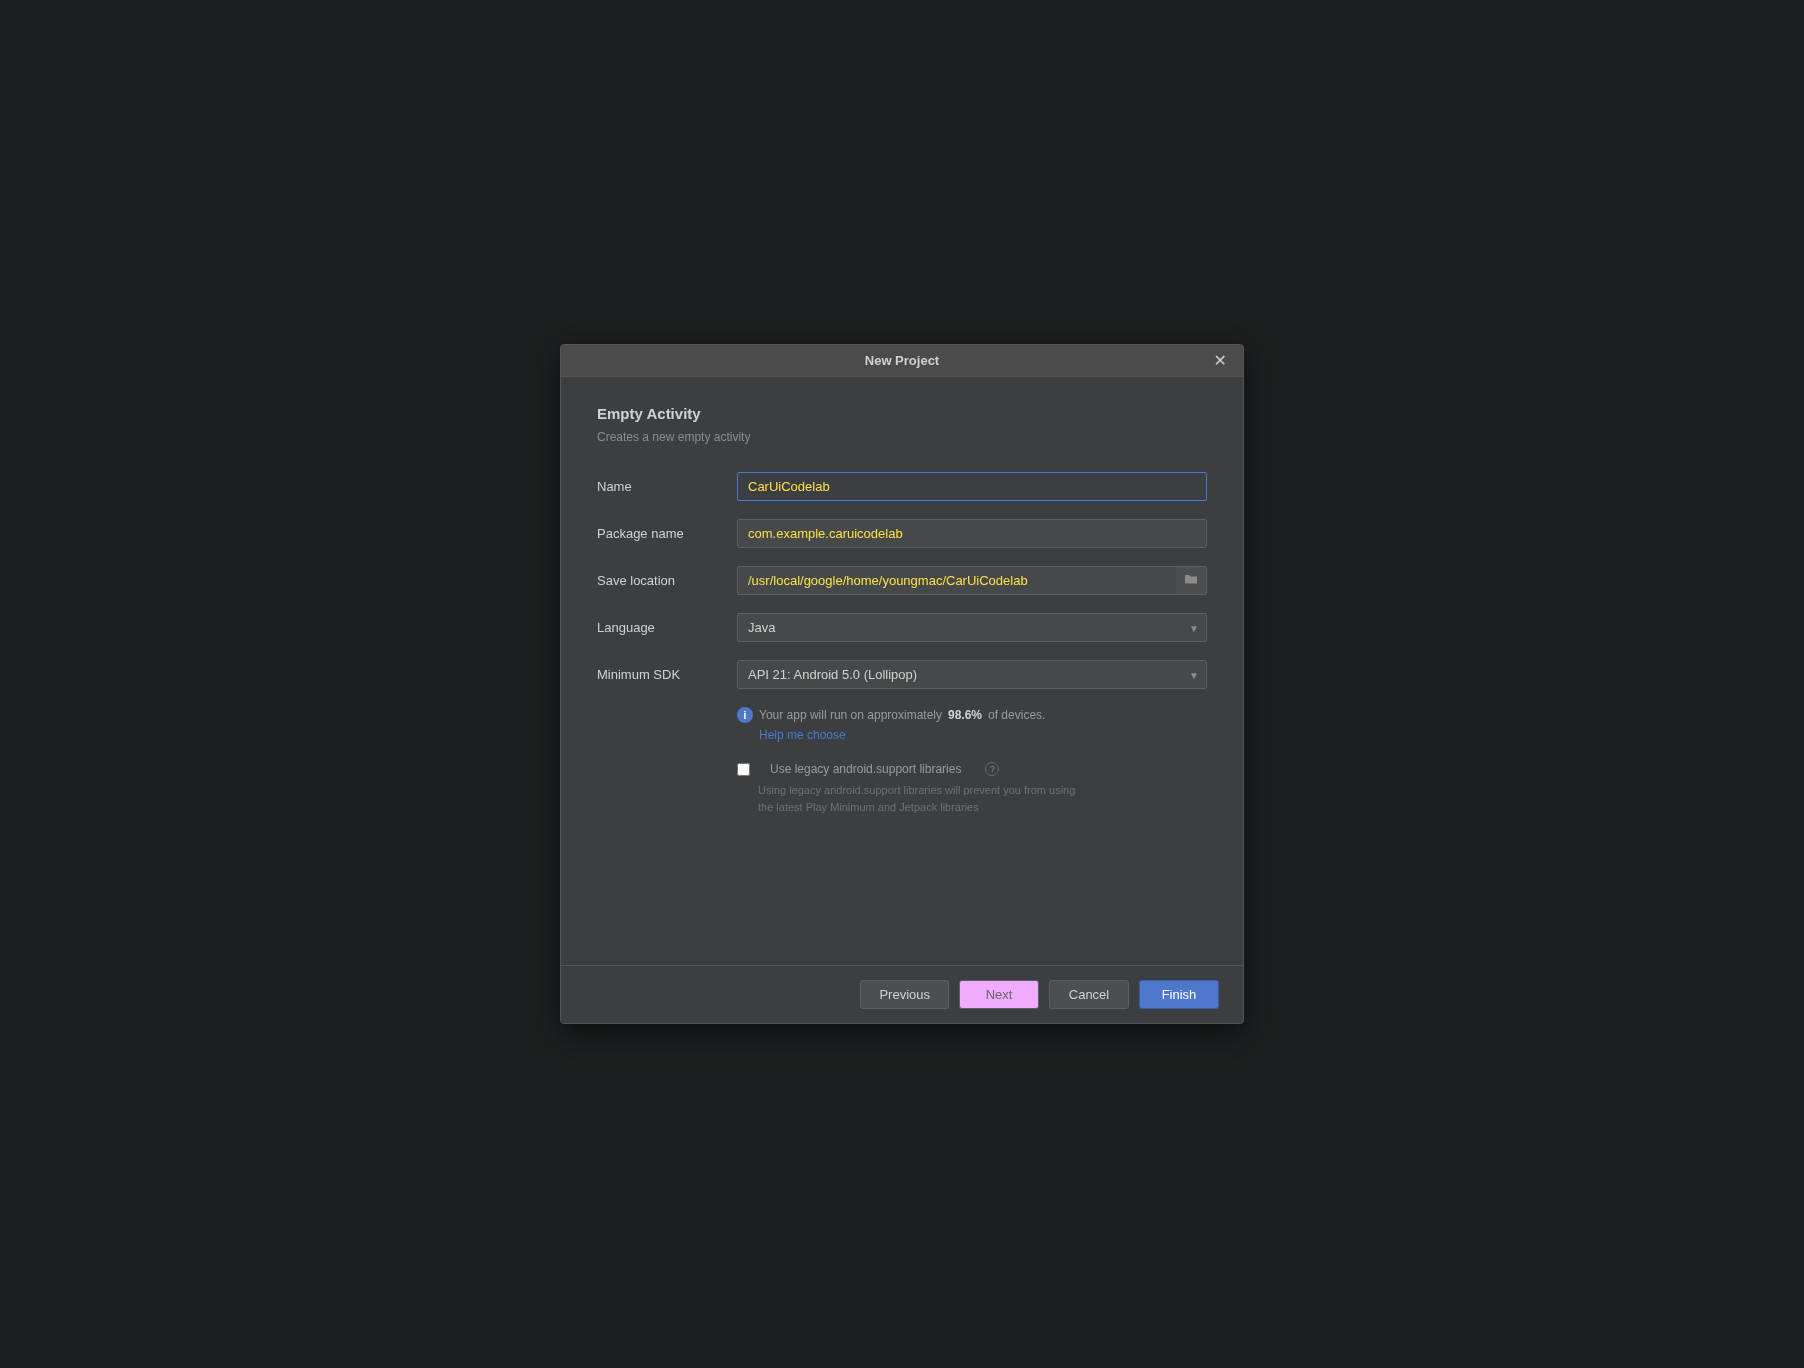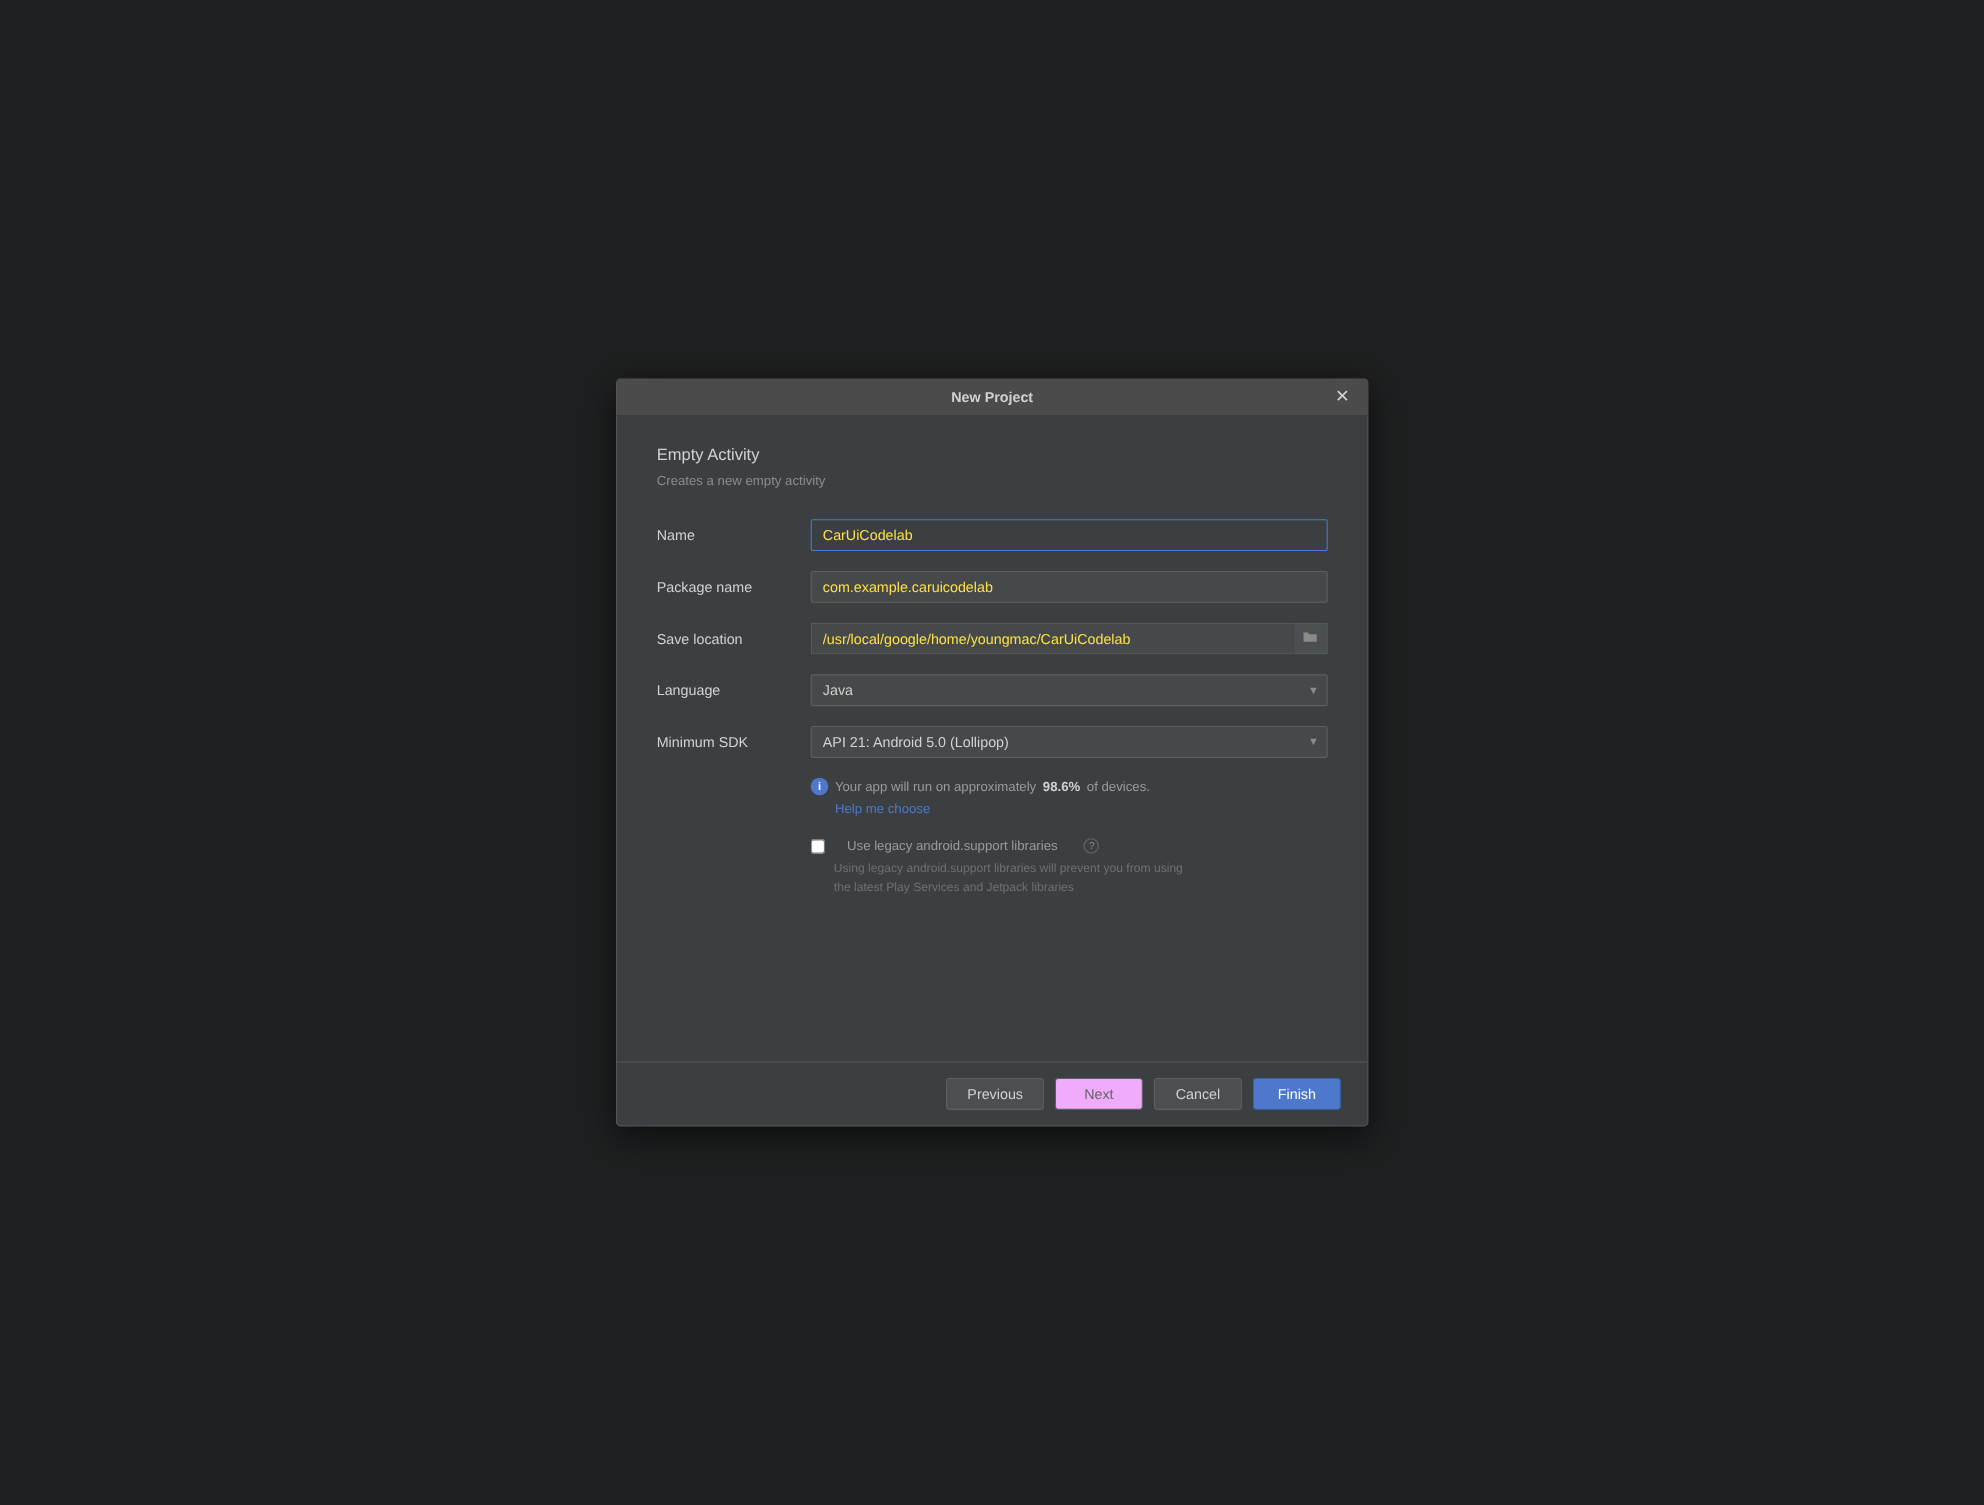--- a/index.html
+++ b/index.html
@@ -73,21 +73,21 @@
     .dialog-content {
       padding: 28px 36px;
       flex: 1;
       display: flex;
       flex-direction: column;
     }
 
     .section-title {
       color: #d1d1d1;
       font-size: 15px;
-      font-weight: 400;
+      font-weight: 700;
       margin-bottom: 8px;
     }
 
     .section-subtitle {
       color: #8b8b8b;
       font-size: 12px;
       margin-bottom: 28px;
     }
 
     .form-row {
@@ -373,21 +373,21 @@
       </div>
 
       <div class="checkbox-section">
         <div class="checkbox-row">
           <input type="checkbox" class="checkbox-input" style="">
           <span class="checkbox-label">Use legacy android.support libraries</span>
           <span class="help-question">?</span>
         </div>
         <div class="checkbox-hint">
           <div>Using legacy android.support libraries will prevent you from using</div>
-          <div>the latest Play Services and Jetpack libraries</div>
+          <div>the latest Play Minimum and Jetpack libraries</div>
         </div>
       </div>
 
       <div class="spacer"></div>
     </div>
 
     <div class="dialog-footer">
       <button class="btn btn-default">Previous</button>
       <button class="btn btn-disabled">Next</button>
       <button class="btn btn-default">Cancel</button>

